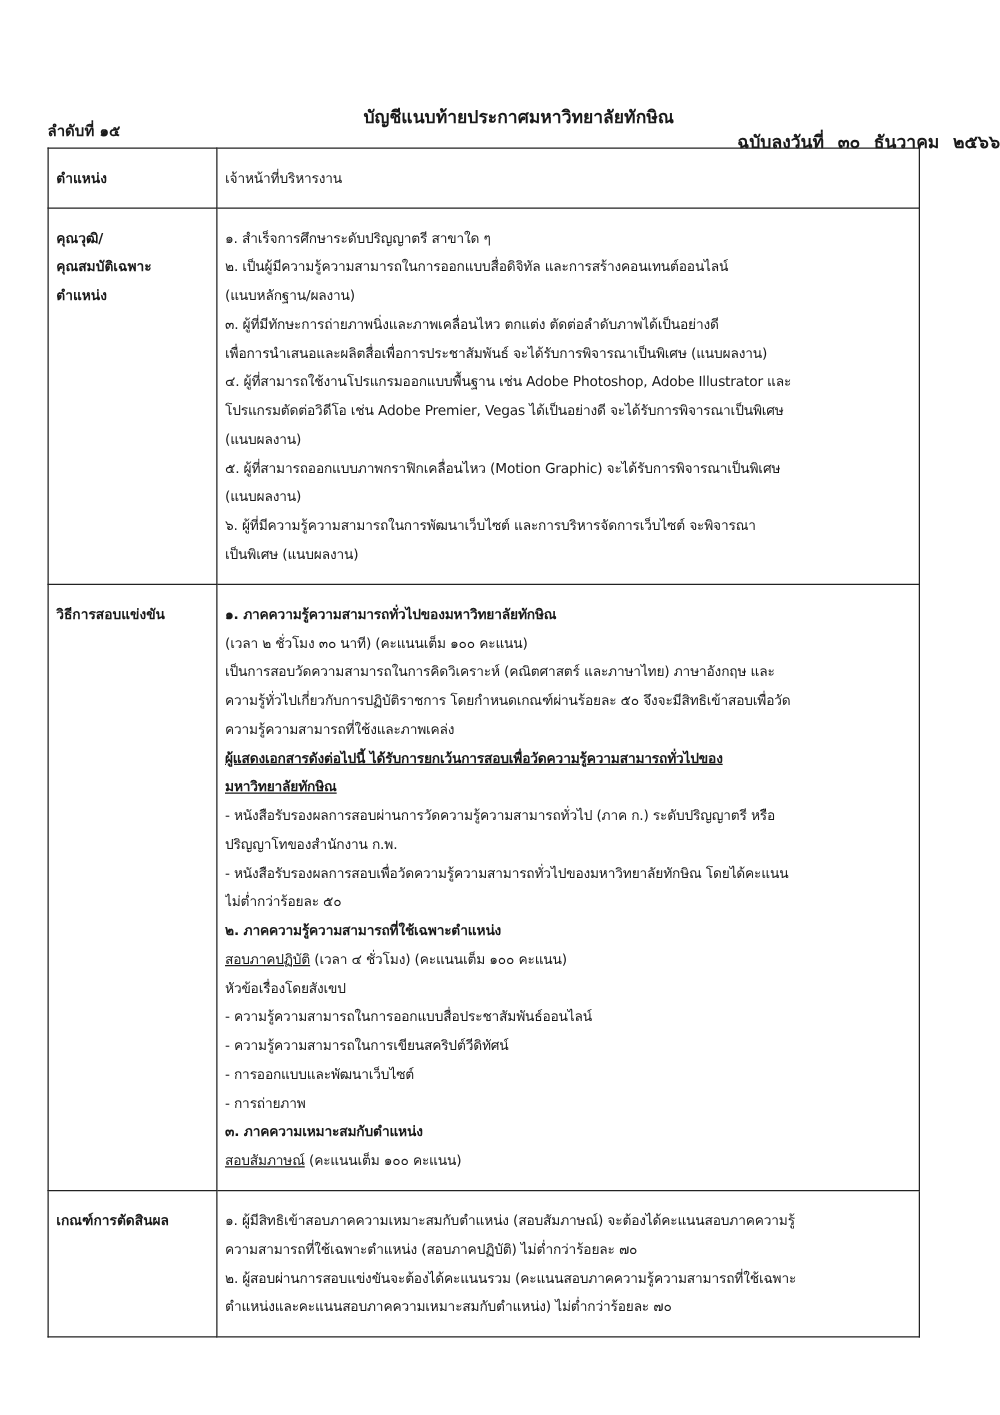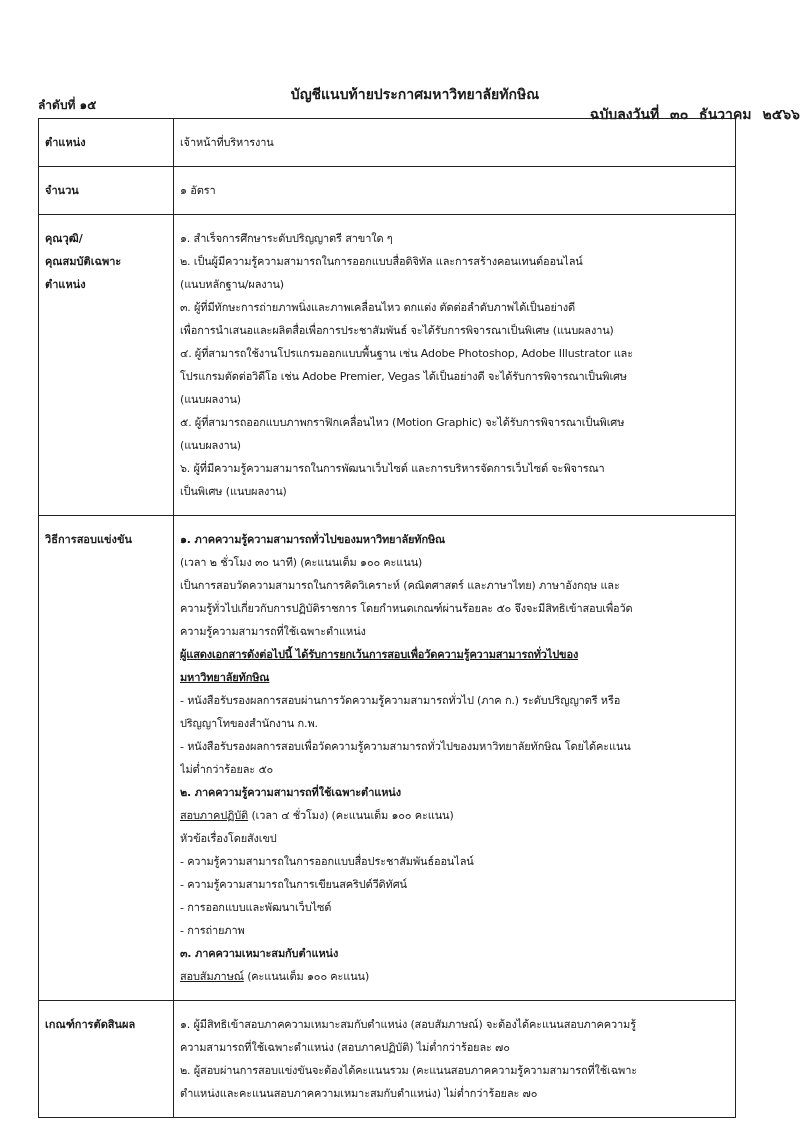--- a/index.html
+++ b/index.html
@@ -39,24 +39,20 @@
 <div class="title t2">ฉบับลงวันที่   ๓๐   ธันวาคม ๒๕๖๖</div>
 <div class="seq">ลำดับที่ ๑๕</div>
 
 <table class="doc">
   <tbody>
       <tr>
     <td class="lbl">ตำแหน่ง</td>
     <td class="val">เจ้าหน้าที่บริหารงาน</td>
   </tr>
   <tr>
-    <td class="lbl">จำนวน</td>
-    <td class="val">๑  อัตรา</td>
-  </tr>
-  <tr>
     <td class="lbl">
       <span class="line">คุณวุฒิ/</span>
       <span class="line">คุณสมบัติเฉพาะ</span>
       <span class="line">ตำแหน่ง</span>
     </td>
     <td class="val">
       <span class="line">๑. สำเร็จการศึกษาระดับปริญญาตรี สาขาใด ๆ</span>
       <span class="line">๒. เป็นผู้มีความรู้ความสามารถในการออกแบบสื่อดิจิทัล และการสร้างคอนเทนต์ออนไลน์</span>
       <span class="line">(แนบหลักฐาน/ผลงาน)</span>
       <span class="line">๓. ผู้ที่มีทักษะการถ่ายภาพนิ่งและภาพเคลื่อนไหว ตกแต่ง ตัดต่อลำดับภาพได้เป็นอย่างดี</span>
@@ -70,21 +66,21 @@
       <span class="line">เป็นพิเศษ (แนบผลงาน)</span>
     </td>
   </tr>
   <tr>
     <td class="lbl">วิธีการสอบแข่งขัน</td>
     <td class="val pb">
       <span class="line b">๑. ภาคความรู้ความสามารถทั่วไปของมหาวิทยาลัยทักษิณ</span>
       <span class="line">(เวลา ๒ ชั่วโมง ๓๐ นาที) (คะแนนเต็ม ๑๐๐ คะแนน)</span>
       <span class="line">เป็นการสอบวัดความสามารถในการคิดวิเคราะห์ (คณิตศาสตร์ และภาษาไทย) ภาษาอังกฤษ และ</span>
       <span class="line">ความรู้ทั่วไปเกี่ยวกับการปฏิบัติราชการ โดยกำหนดเกณฑ์ผ่านร้อยละ ๕๐ จึงจะมีสิทธิเข้าสอบเพื่อวัด</span>
-      <span class="line">ความรู้ความสามารถที่ใช้เฉพาะตำแหน่ง</span>
+      <span class="line">ความรู้ความสามารถที่ใช้งและภาพเคล่ง</span>
       <span class="line b u">ผู้แสดงเอกสารดังต่อไปนี้ ได้รับการยกเว้นการสอบเพื่อวัดความรู้ความสามารถทั่วไปของ</span>
       <span class="line b u">มหาวิทยาลัยทักษิณ</span>
       <span class="line">- หนังสือรับรองผลการสอบผ่านการวัดความรู้ความสามารถทั่วไป (ภาค ก.) ระดับปริญญาตรี หรือ</span>
       <span class="line">ปริญญาโทของสำนักงาน ก.พ.</span>
       <span class="line">- หนังสือรับรองผลการสอบเพื่อวัดความรู้ความสามารถทั่วไปของมหาวิทยาลัยทักษิณ โดยได้คะแนน</span>
       <span class="line">ไม่ต่ำกว่าร้อยละ ๕๐</span>
       <span class="line b">๒. ภาคความรู้ความสามารถที่ใช้เฉพาะตำแหน่ง</span>
       <span class="line"><span class="u">สอบภาคปฏิบัติ</span><span> (เวลา ๔ ชั่วโมง) (คะแนนเต็ม ๑๐๐ คะแนน)</span></span>
       <span class="line">หัวข้อเรื่องโดยสังเขป</span>
       <span class="line">- ความรู้ความสามารถในการออกแบบสื่อประชาสัมพันธ์ออนไลน์</span>

